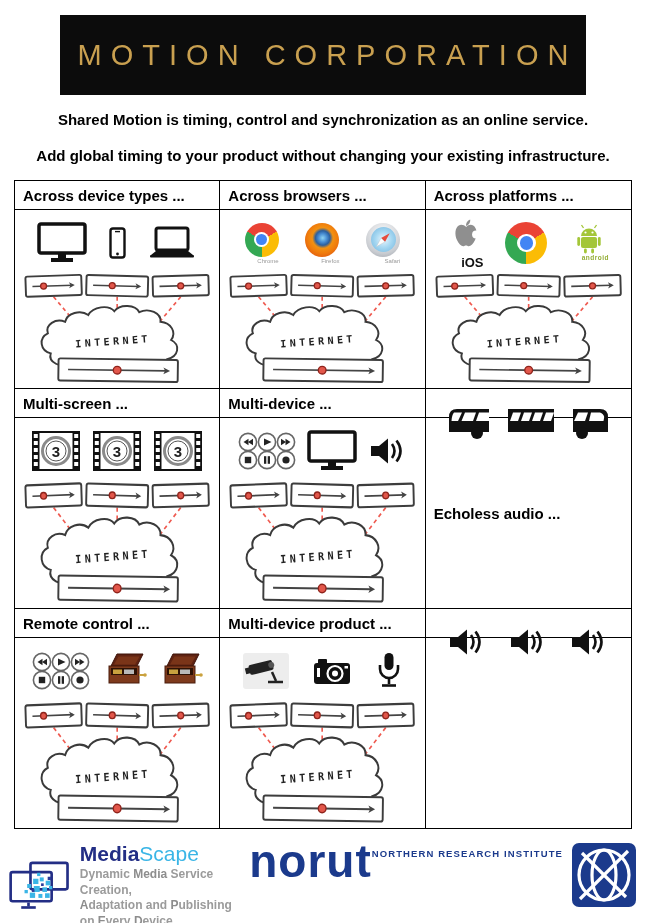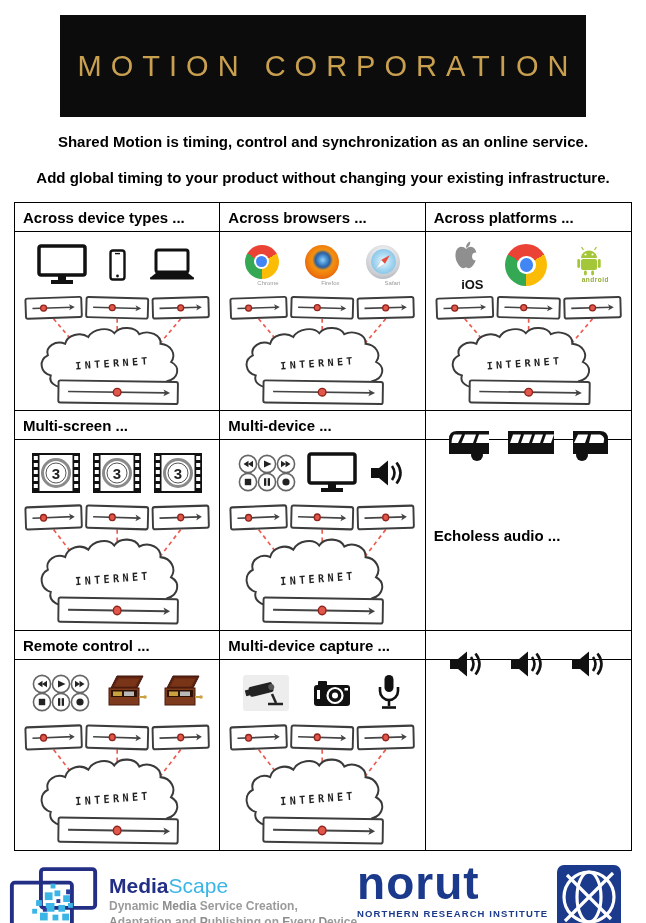--- a/index.html
+++ b/index.html
@@ -1,20 +1,20 @@
 <!DOCTYPE html>
 <html><head>
 <meta charset="utf-8">
 <style>
   html,body{margin:0;padding:0;background:#fff;}
   body{width:646px;font-family:"Liberation Sans",sans-serif;color:#000;}
   .page{width:646px;height:923px;position:relative;overflow:hidden;background:#fff;}
 
   
-  .banner{width:526px;height:102px;margin:15px auto 0;background:#0c0c0c;
+  .banner{width:526px;height:80px;margin:15px auto 0;background:#0c0c0c;
           display:flex;align-items:center;justify-content:center;}
   .banner-title{color:#c9a050;font-size:29px;letter-spacing:9px;font-weight:400;
                 white-space:nowrap;padding-left:9px;}
 
   
   .intro p{margin:0;text-align:center;font-weight:bold;font-size:15px;}
   .intro .l1{margin-top:16px;}
   .intro .l2{margin-top:19px;}
 
   
@@ -51,21 +51,21 @@
 
   
   .footer{display:flex;justify-content:flex-start;align-items:flex-start;padding:14px 10px 0 8px;}
   .ms-logo{display:flex;align-items:center;gap:9px;}
   .ms-name{font-size:21px;line-height:1;}
   .ms-media{color:#232e85;font-weight:bold;}
   .ms-scape{color:#3ab5e6;}
   .ms-tagline{font-size:12px;color:#9b9b9b;line-height:1.3;margin-top:3px;font-weight:bold;}
   .ms-tagline b{color:#8d8d8d;}
   .norut{display:flex;align-items:flex-start;gap:9px;}
-  .norut-text{display:flex;flex-direction:column;}
+  .norut-text{display:flex;flex-direction:row;}
   .norut-name{font-size:46px;font-weight:bold;color:#1b3a8c;line-height:.82;letter-spacing:1px;}
   .norut-sub{font-size:9.5px;font-weight:bold;color:#1b3a8c;letter-spacing:1.1px;margin-top:5px;white-space:nowrap;}
 </style>
 </head>
 <body>
 
 <div class="page">
 
   <div class="banner">
     <div class="banner-title">MOTION CORPORATION</div>
@@ -504,21 +504,21 @@
             <rect x="42" y="93" width="124" height="23" rx="2" fill="#fff" stroke="#3d3d3d" stroke-width="2"></rect>
             <line x1="52" y1="104.5" x2="154" y2="104.5" stroke="#444" stroke-width="1.7"></line>
             <path d="M158,104.5 l-7,-3.6 l1.8,3.6 l-1.8,3.6 z" fill="#444"></path>
             <circle cx="103" cy="104.5" r="4" fill="#e2574b" stroke="#8f241c" stroke-width="1.4"></circle>
           </g>
         </svg>
     </div>
 
     <div class="hcell">Echoless audio ...</div>
     <div class="hcell">Remote control ...</div>
-    <div class="hcell">Multi-device capture ...</div>
+    <div class="hcell">Multi-device product ...</div>
 
     <div class="icell">
       <div class="icon-row">
           <span class="icon-wrap">
             <svg width="40" height="30" viewBox="0 0 40 30">
               <rect x="3" y="10" width="8" height="10" fill="#111"></rect>
               <polygon points="11,10 20,2.5 20,27.5 11,20" fill="#111"></polygon>
               <path d="M24,8 Q29,15 24,22" fill="none" stroke="#111" stroke-width="2.6"></path>
               <path d="M28.5,4.5 Q36.5,15 28.5,25.5" fill="none" stroke="#111" stroke-width="2.6"></path>
             </svg>

